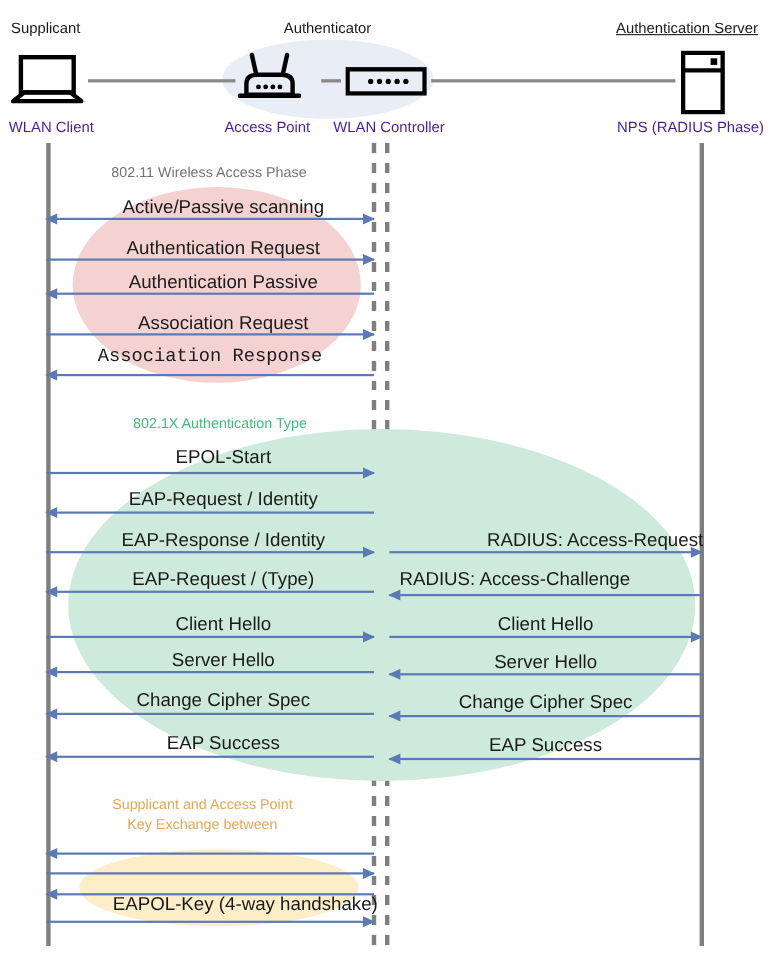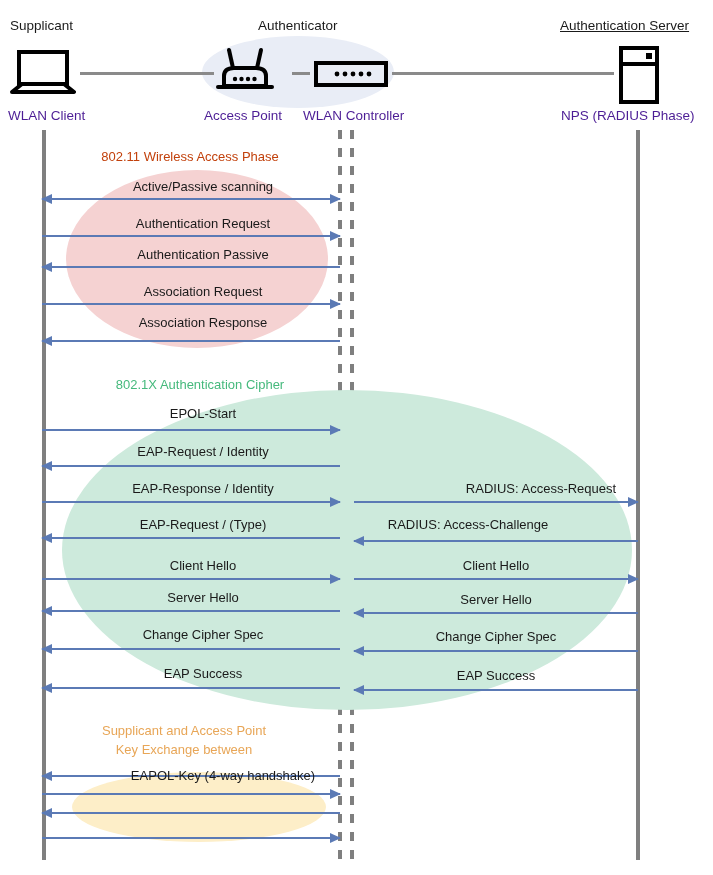--- a/index.html
+++ b/index.html
@@ -109,21 +109,21 @@
   .msg .head.right {
     right: -1px;
     border-left: 11px solid #5b7ab5;
   }
   .msg .head.left {
     left: -1px;
     border-right: 11px solid #5b7ab5;
   }
   .msg-label {
     position: absolute;
-    font-size: 13px;
+    font-size: 17px;
     color: #1a1a1a;
     white-space: nowrap;
     text-align: center;
     transform: translateX(-50%);
   }
 </style>
 </head>
 <body>
 
 <div id="diagram">
@@ -184,23 +184,23 @@
 
   <div class="lifeline" style="left:42px; top:130px; height:730px;"></div>
   <div class="lifeline-dashed" style="left:338px; top:130px; height:730px;"></div>
   <div class="lifeline-dashed" style="left:350px; top:130px; height:730px;"></div>
   <div class="lifeline" style="left:636px; top:130px; height:730px;"></div>
 
   <div class="blob" style="left:66px; top:170px; width:262px; height:178px; background:#f5d2d2;"></div>
   <div class="blob" style="left:62px; top:390px; width:570px; height:320px; background:#cdeadc;"></div>
   <div class="blob" style="left:72px; top:772px; width:254px; height:70px; background:#fdeec8;"></div>
 
-  <div class="phase-label" style="left:190px; top:148px; transform:translateX(-50%); color:#c2410c;">802.11 Wireless Access Phase</div>
-
-  <div class="phase-label" style="left:200px; top:376px; transform:translateX(-50%); color:#45b97c;">802.1X Authentication Cipher</div>
+  <div class="phase-label" style="left:190px; top:148px; transform:translateX(-50%); color:#737373;">802.11 Wireless Access Phase</div>
+
+  <div class="phase-label" style="left:200px; top:376px; transform:translateX(-50%); color:#45b97c;">802.1X Authentication Type</div>
 
   <div class="phase-label" style="left:184px; top:722px; transform:translateX(-50%); color:#e8a657;">
     <div>Supplicant and Access Point</div>
     <div>Key Exchange between</div>
   </div>
 
   <div class="msg" style="left:42px; top:198px; width:298px;">
     <div class="line"></div>
     <div class="head left"></div>
     <div class="head right"></div>
@@ -222,21 +222,21 @@
   <div class="msg" style="left:42px; top:303px; width:298px;">
     <div class="line"></div>
     <div class="head right"></div>
   </div>
   <div class="msg-label" style="left:203px; top:284px;">Association Request</div>
 
   <div class="msg" style="left:42px; top:340px; width:298px;">
     <div class="line"></div>
     <div class="head left"></div>
   </div>
-  <div class="msg-label" style="left:203px; top:315px;">Association Response</div>
+  <div class="msg-label" style="left:191px; top:315px;font-family:Liberation Mono, monospace;">Association Response</div>
 
   <div class="msg" style="left:42px; top:429px; width:298px;">
     <div class="line"></div>
     <div class="head right"></div>
   </div>
   <div class="msg-label" style="left:203px; top:406px;">EPOL-Start</div>
 
   <div class="msg" style="left:42px; top:465px; width:298px;">
     <div class="line"></div>
     <div class="head left"></div>
@@ -322,20 +322,20 @@
 
   <div class="msg" style="left:42px; top:793px; width:298px;">
     <div class="line"></div>
     <div class="head right"></div>
   </div>
 
   <div class="msg" style="left:42px; top:812px; width:298px;">
     <div class="line"></div>
     <div class="head left"></div>
   </div>
-  <div class="msg-label" style="left:203px; top:768px;padding-left:40px;">EAPOL-Key (4-way handshake)</div>
+  <div class="msg-label" style="left:203px; top:812px;padding-left:40px;">EAPOL-Key (4-way handshake)</div>
 
   <div class="msg" style="left:42px; top:837px; width:298px;">
     <div class="line"></div>
     <div class="head right"></div>
   </div>
 
 </div>
 
 </body></html>

